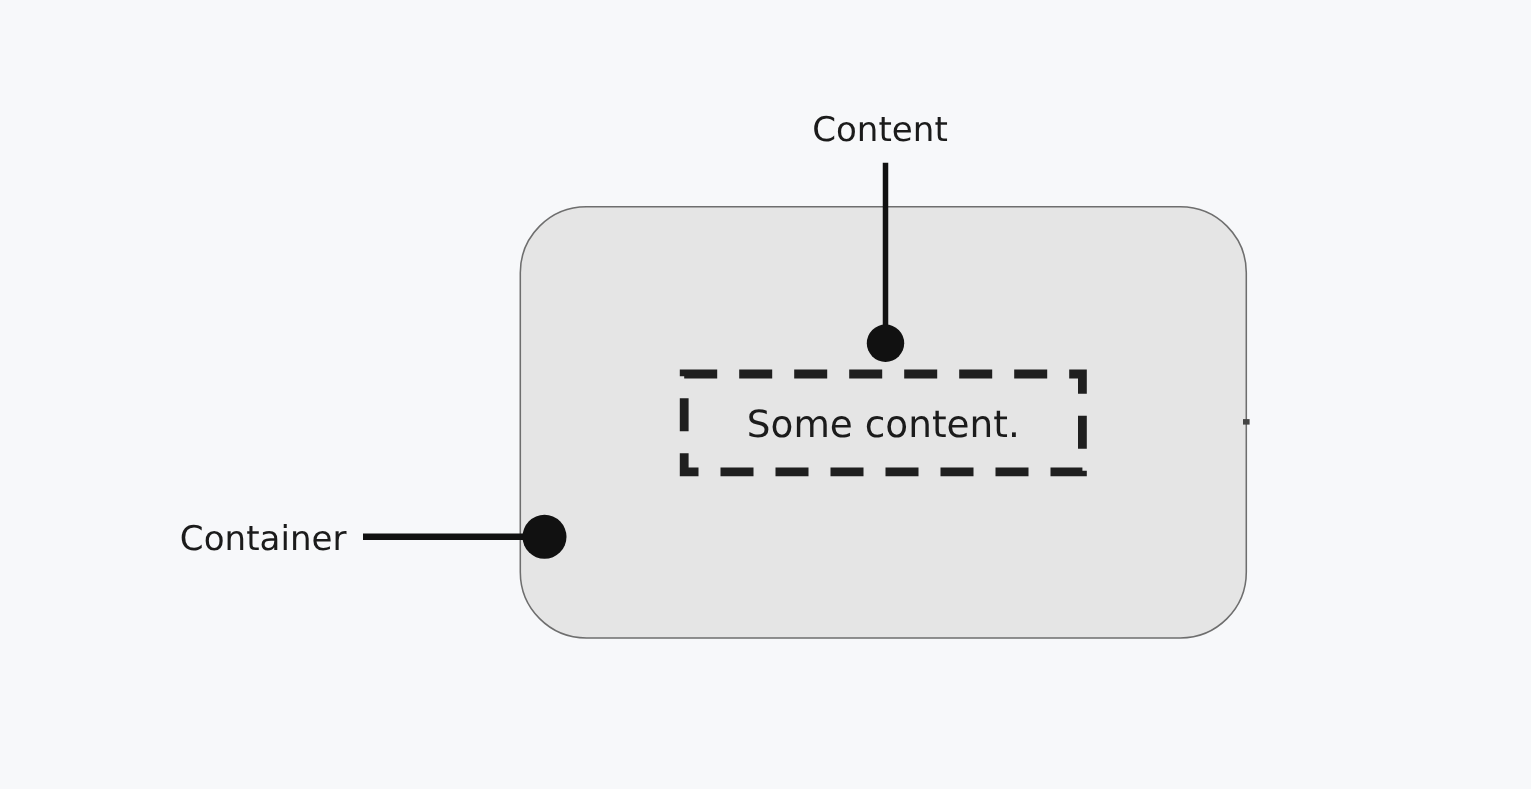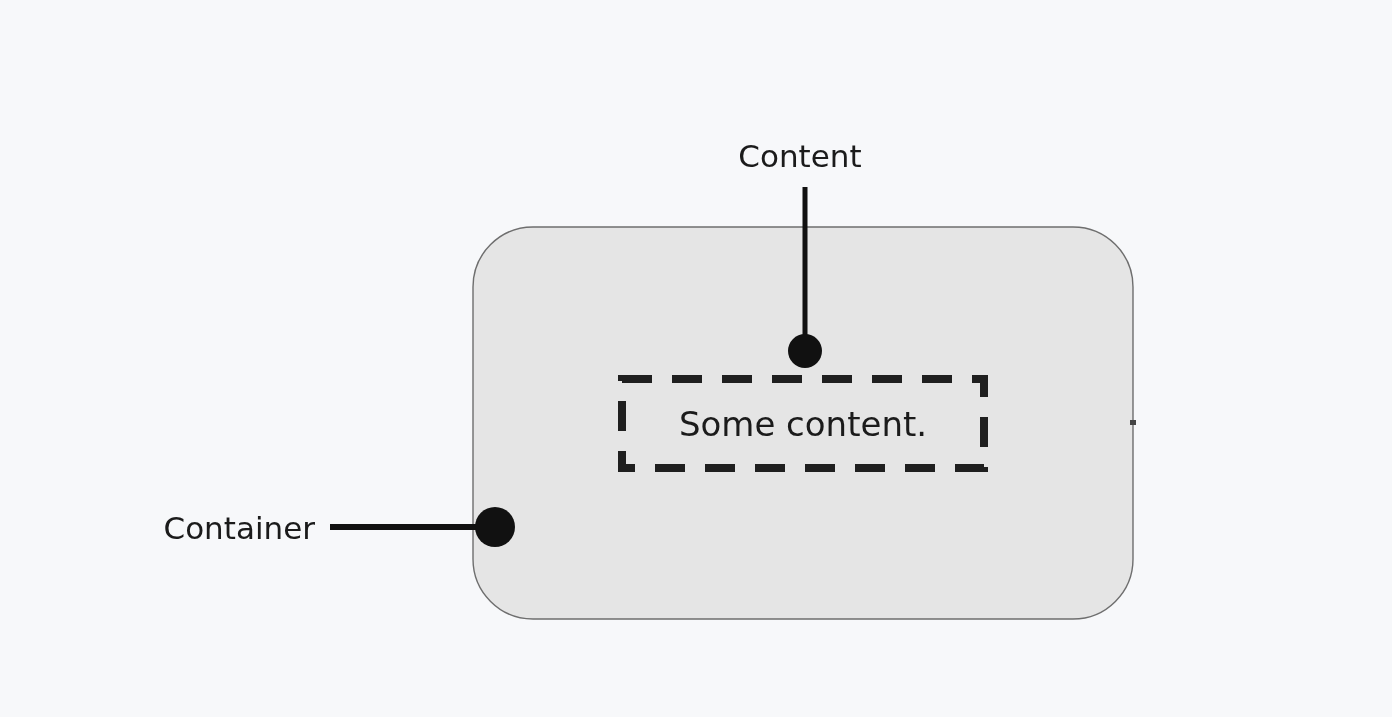--- a/index.html
+++ b/index.html
@@ -10,21 +10,20 @@
     width: 1392px;
     height: 717px;
     background: #f7f8fa;
     font-family: "DejaVu Sans", sans-serif;
     overflow: hidden;
   }
   #stage {
     position: relative;
     width: 1392px;
     height: 585px;
-    margin-top: 39px;
   }
   #diagram-svg {
     position: absolute;
     top: 0;
     left: 0;
     width: 1392px;
     height: 717px;
   }
   .diagram-label {
     font-family: "DejaVu Sans", sans-serif;

